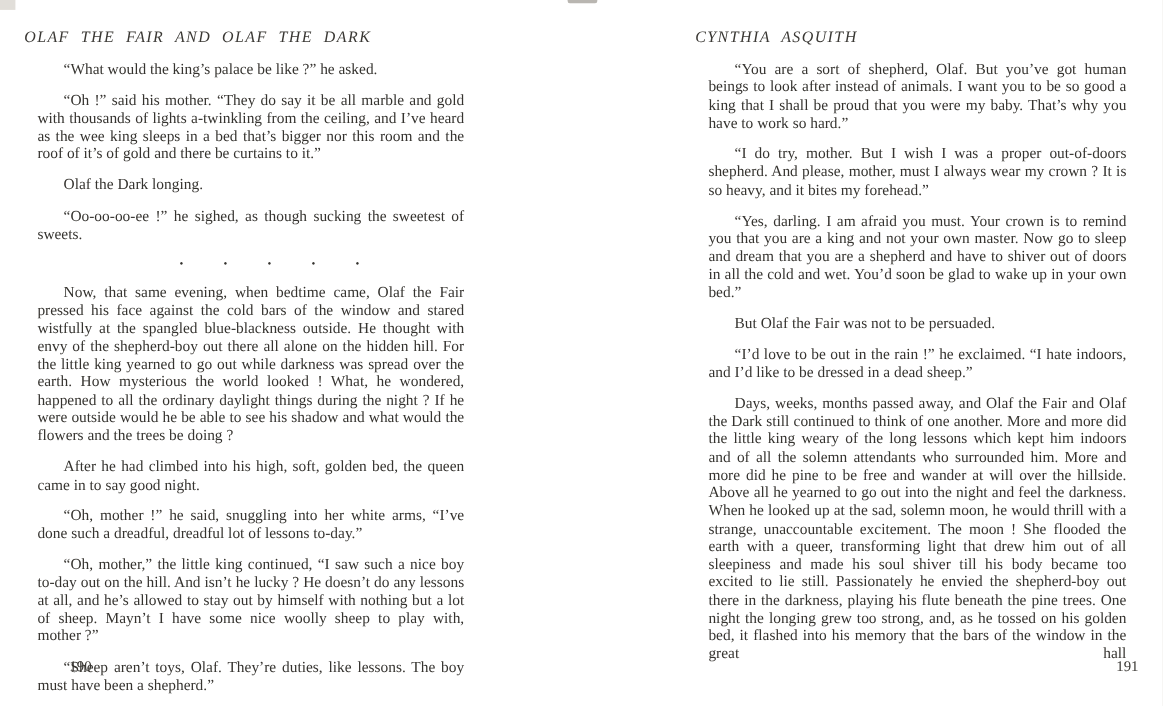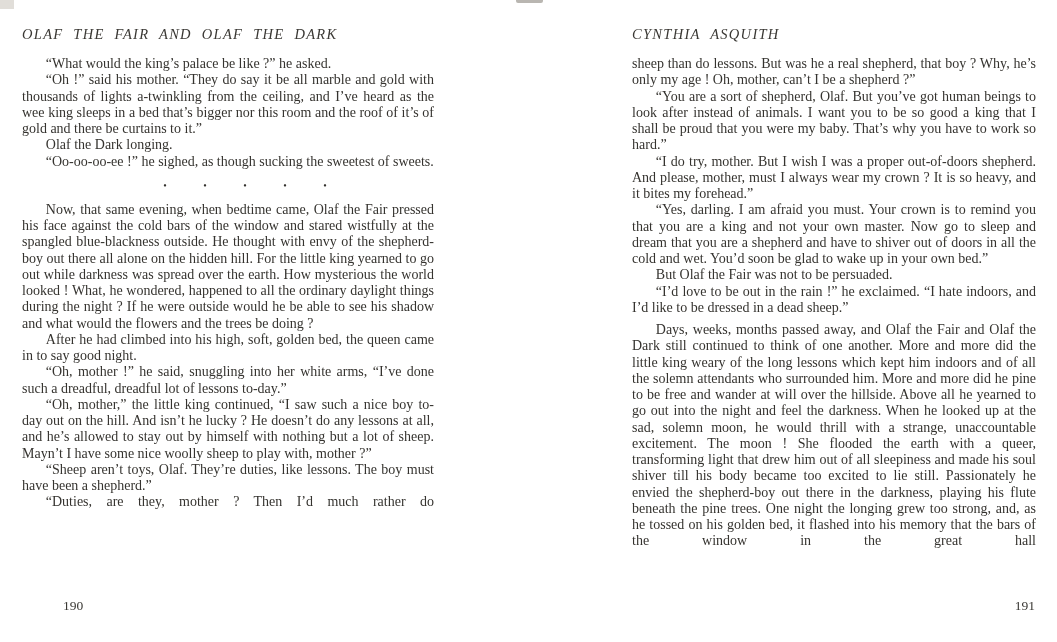--- a/index.html
+++ b/index.html
@@ -27,21 +27,21 @@
     font-size: 14.5px;
     letter-spacing: 1.3px;
     word-spacing: 5px;
     color: #3a3834;
     white-space: nowrap;
     margin: 0 0 13px 0;
   }
   .page-right .running-header { text-align: left; }
 
   .body-text p {
-    margin: 0;
+    margin: 12px;
     font-size: 14px;
     line-height: 16.25px;
     text-align: justify;
     text-indent: 1.7em;
     color: #35332f;
   }
   .body-text p.noindent { text-indent: 0; }
   .body-text p.justify-last { text-align-last: justify; }
   .body-text p.gap-before { margin-top: 6px; }
 
@@ -107,21 +107,20 @@
       <p>“Oh, mother,” the little king continued, “I saw such a nice boy to-day out on the hill. And isn’t he lucky&nbsp;? He doesn’t do any lessons at all, and he’s allowed to stay out by himself with nothing but a lot of sheep. Mayn’t I have some nice woolly sheep to play with, mother&nbsp;?”</p>
       <p>“Sheep aren’t toys, Olaf. They’re duties, like lessons. The boy must have been a shepherd.”</p>
       <p class="justify-last">“Duties, are they, mother&nbsp;? Then I’d much rather do</p>
     </div>
   </div>
 
   <div class="page-col page-right">
     <div class="running-header">CYNTHIA ASQUITH</div>
 
     <div class="body-text">
-      <p class="noindent">sheep than do lessons. But was he a real shepherd, that boy&nbsp;? Why, he’s only my age&nbsp;! Oh, mother, can’t I be a shepherd&nbsp;?”</p>
       <p>“You are a sort of shepherd, Olaf. But you’ve got human beings to look after instead of animals. I want you to be so good a king that I shall be proud that you were my baby. That’s why you have to work so hard.”</p>
       <p>“I do try, mother. But I wish I was a proper out-of-doors shepherd. And please, mother, must I always wear my crown&nbsp;? It is so heavy, and it bites my forehead.”</p>
       <p>“Yes, darling. I am afraid you must. Your crown is to remind you that you are a king and not your own master. Now go to sleep and dream that you are a shepherd and have to shiver out of doors in all the cold and wet. You’d soon be glad to wake up in your own bed.”</p>
       <p>But Olaf the Fair was not to be persuaded.</p>
       <p>“I’d love to be out in the rain&nbsp;!” he exclaimed. “I hate indoors, and I’d like to be dressed in a dead sheep.”</p>
       <p class="gap-before justify-last">Days, weeks, months passed away, and Olaf the Fair and Olaf the Dark still continued to think of one another. More and more did the little king weary of the long lessons which kept him indoors and of all the solemn attendants who surrounded him. More and more did he pine to be free and wander at will over the hillside. Above all he yearned to go out into the night and feel the darkness. When he looked up at the sad, solemn moon, he would thrill with a strange, unaccountable excitement. The moon&nbsp;! She flooded the earth with a queer, transforming light that drew him out of all sleepiness and made his soul shiver till his body became too excited to lie still. Passionately he envied the shepherd-boy out there in the darkness, playing his flute beneath the pine trees. One night the longing grew too strong, and, as he tossed on his golden bed, it flashed into his memory that the bars of the window in the great hall</p>
     </div>
   </div>
 
   <div class="page-number page-number-left">190</div>

